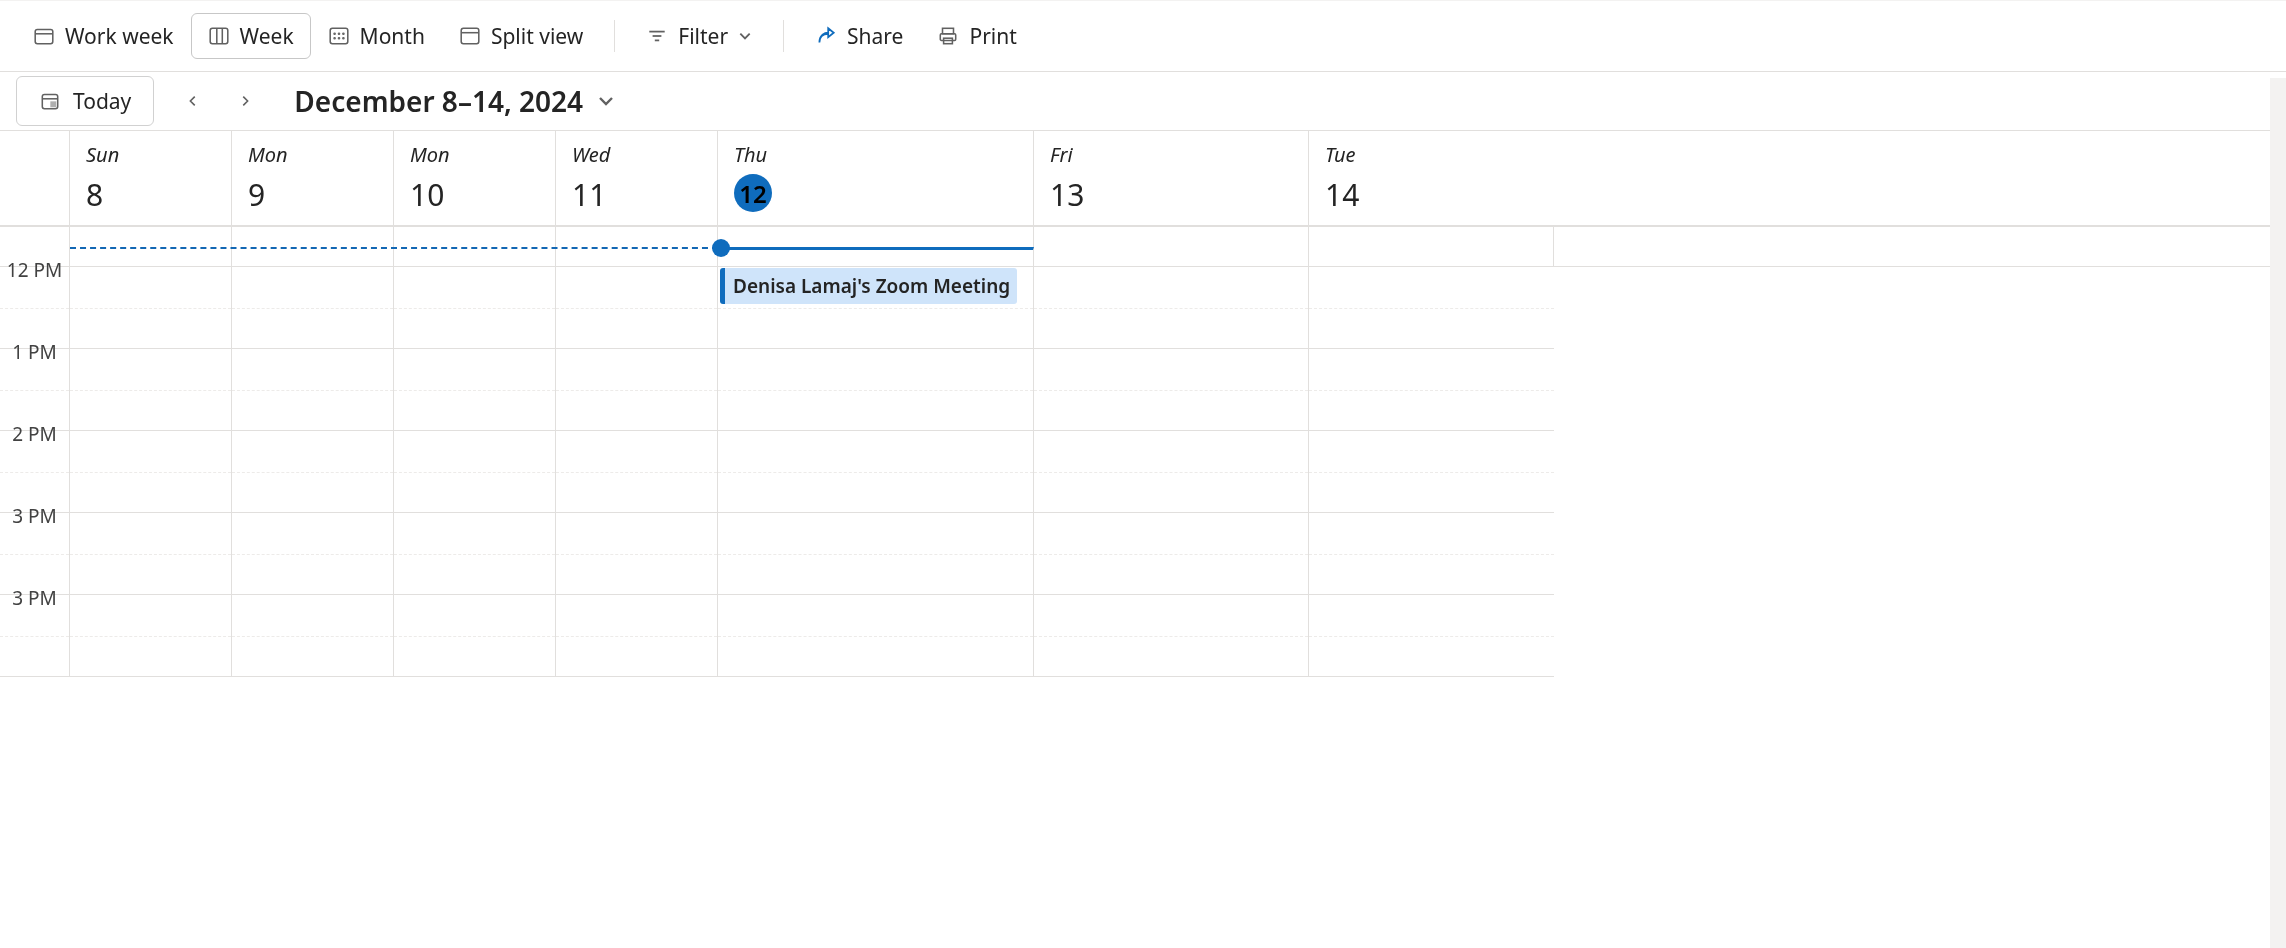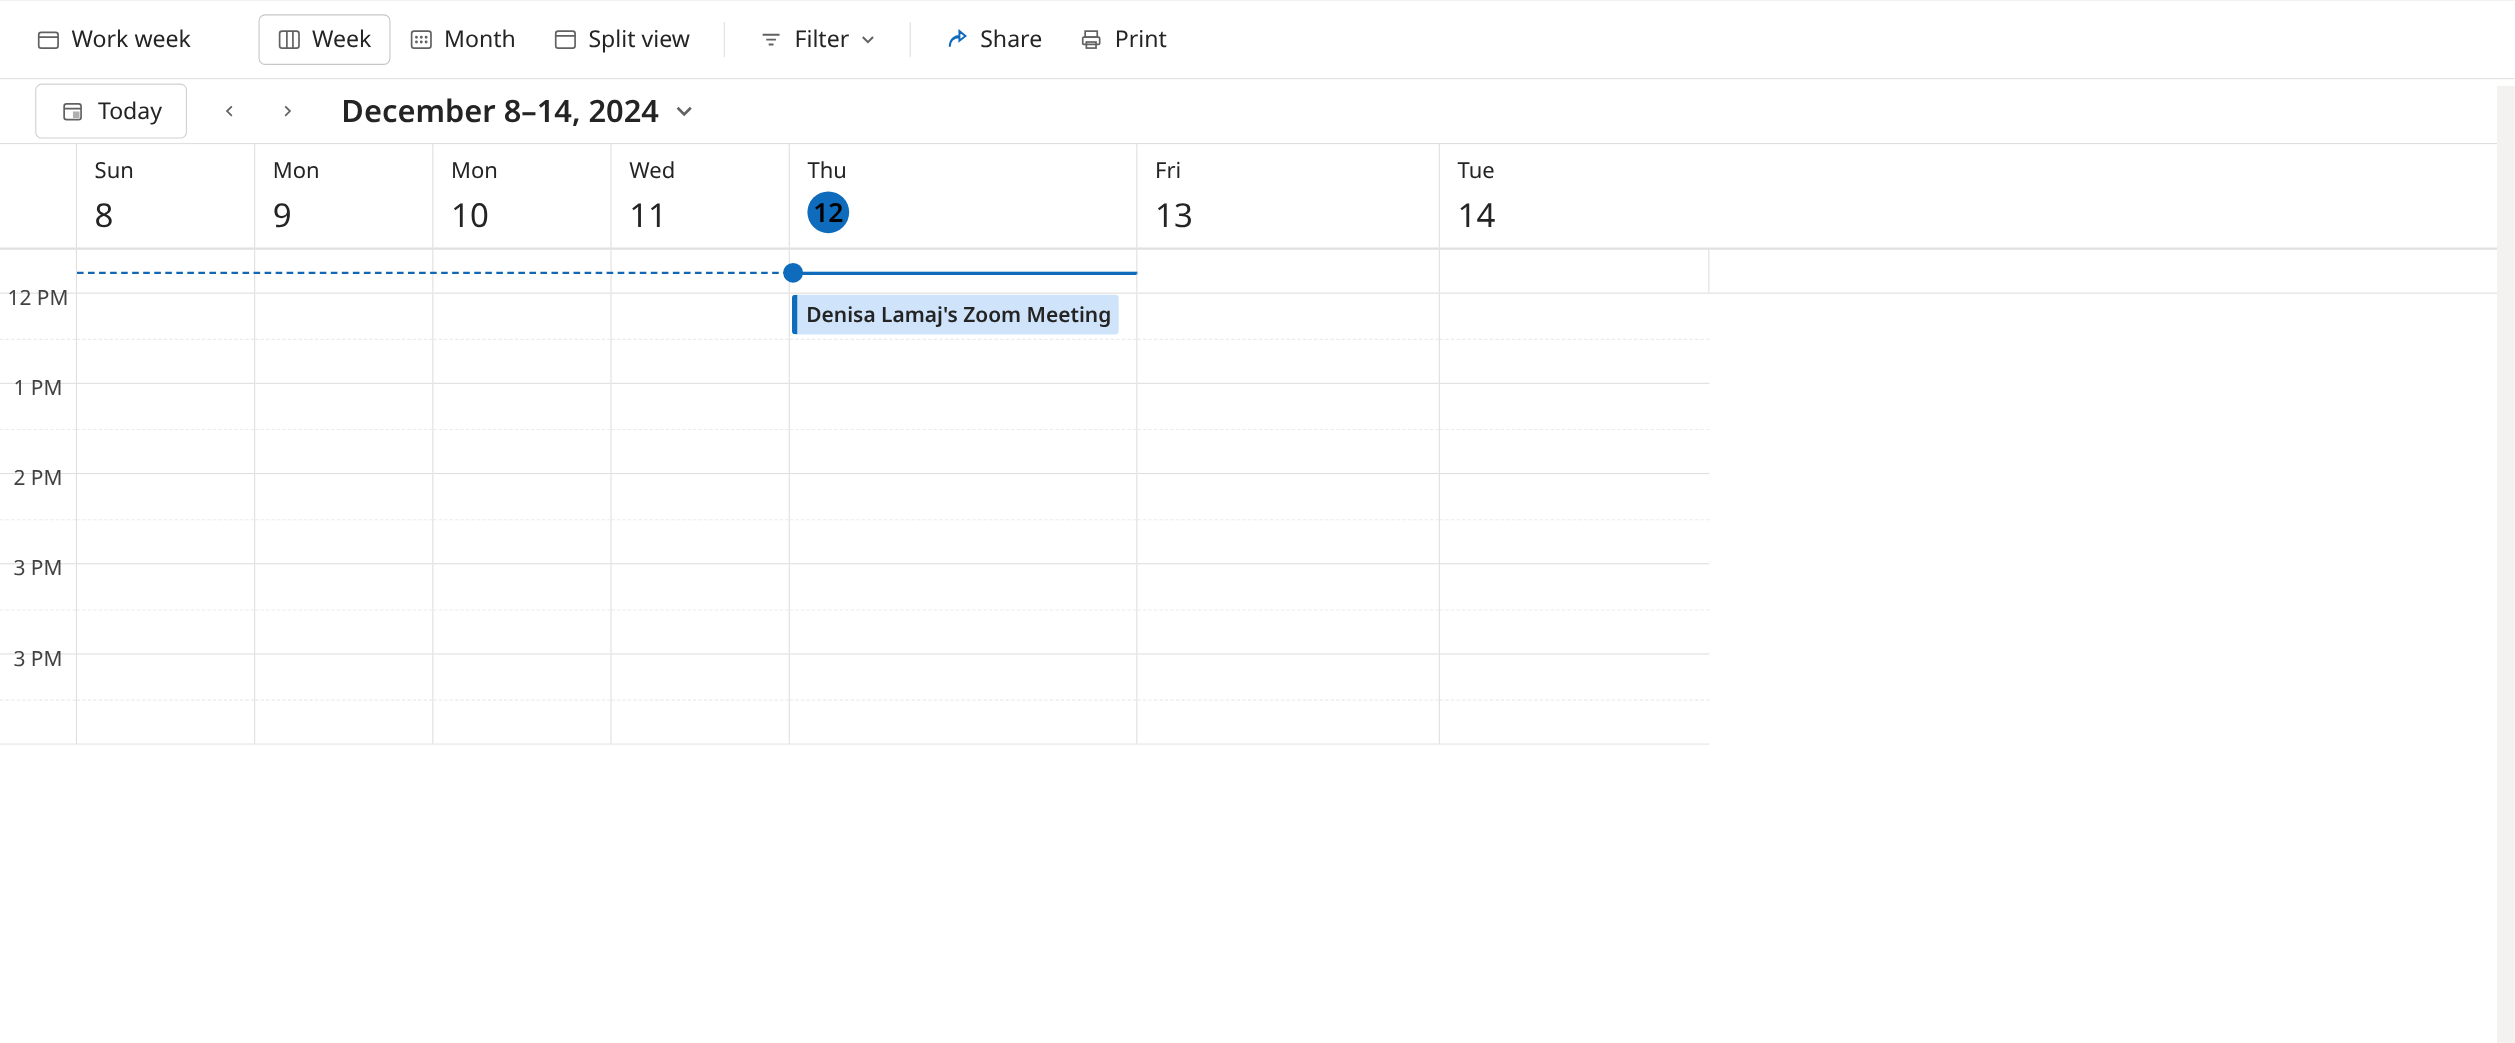--- a/index.html
+++ b/index.html
@@ -1,37 +1,37 @@
 <!DOCTYPE html>
 <html><head>
 <meta charset="utf-8">
 <style>
   :root { --accent:#0f6cbd; --border:#e1dfdd; --border-light:#edebe9; --text:#242424; --text-muted:#616161; }
   * { box-sizing:border-box; }
   body { margin:0; font-family:"Segoe UI",system-ui,sans-serif; color:var(--text); background:#fff; font-size:20px; overflow:hidden; }
   
   .toolbar { display:flex; align-items:center; height:72px; border-bottom:1px solid var(--border); padding:0 4px; gap:0; background:#fff; border-top:1px solid #f3f2f1;}
   .tbtn { display:flex; align-items:center; gap:10px; padding:8px 16px; border-radius:6px; cursor:pointer; font-size:21px; color:#242424; border:1px solid transparent; }
-  .tbtn.active { border:1px solid #c7c7c7; background:#fff;margin-left:44px; }
+  .tbtn.active { border:1px solid #c7c7c7; background:#fff; }
   .tdiv { width:1px; height:32px; background:var(--border); margin:0 14px; }
   .ticon { display:inline-flex; width:22px; height:22px; color:#616161; }
   .ticon.share { color:#0f6cbd; }
   .chev-sm { width:14px; height:14px; color:#616161; }
   
-  .navrow { display:flex; align-items:center; height:58px; padding:10px 32px; gap:28px; }
+  .navrow { display:flex; align-items:center; height:58px; padding:10px 16px; gap:28px; }
   .today-btn { display:flex; align-items:center; gap:12px; padding:10px 22px; border:1px solid #d1d1d1; border-radius:6px; font-size:21px; cursor:pointer; }
   .navarrows { display:flex; gap:30px; }
   .navchev { width:22px; height:22px; color:#616161; cursor:pointer; padding:4px; }
   .range-title { font-size:28px; font-weight:600; margin-left:10px; display:flex; align-items:center; gap:14px; }
   
   .cal { position:relative; }
   .dayheaders { display:grid; grid-template-columns:70px 162px 162px 162px 162px 316px 275px 245px; border-top:1px solid var(--border); border-bottom:2px solid var(--border); }
   .dhcell { border-right:1px solid var(--border); padding:10px 16px 10px 16px; }
   .dhcell:last-child{border-right:none;}
-  .downame { font-size:20px; color:#242424; }
+  .downame { font-size:20px; color:#242424;font-style:italic; }
   .datenum { font-size:30px; font-weight:400; margin-top:6px; display:inline-flex; align-items:center; justify-content:center; }
   .datenum.today { background:var(--accent); color:#000000; width:38px; height:38px; border-radius:50%; font-size:24px; font-weight:600; }
   
   .allday { display:grid; grid-template-columns:70px 162px 162px 162px 162px 316px 275px 245px; height:40px; border-bottom:1px solid var(--border); position:relative;}
   .allday > div { border-right:1px solid var(--border); }
   .allday > div:last-child{border-right:none;}
   
   .timegrid { display:grid; grid-template-columns:70px 162px 162px 162px 162px 316px 275px 245px; position:relative; }
   .timecol { border-right:1px solid var(--border); position:relative; }
   .timecol:last-child{border-right:none;}

